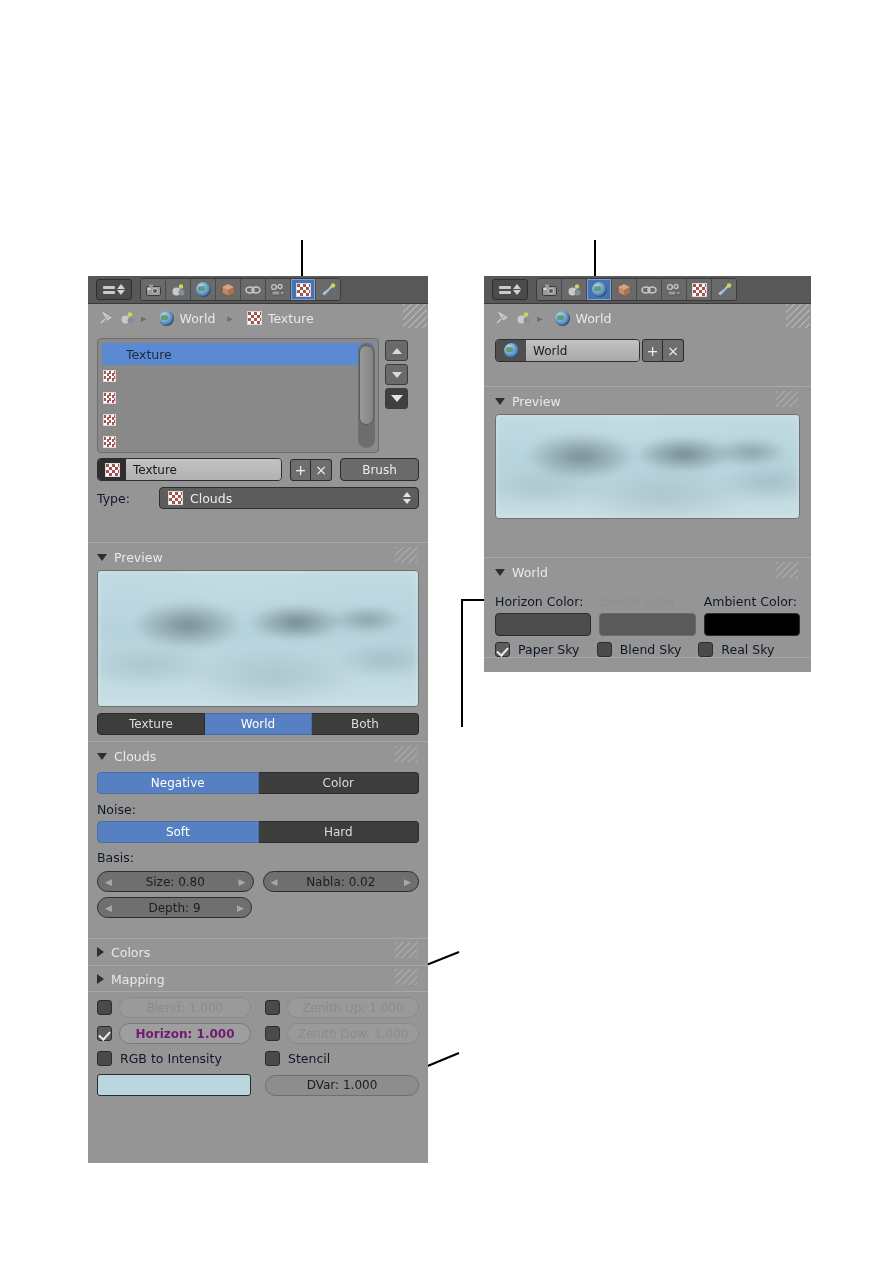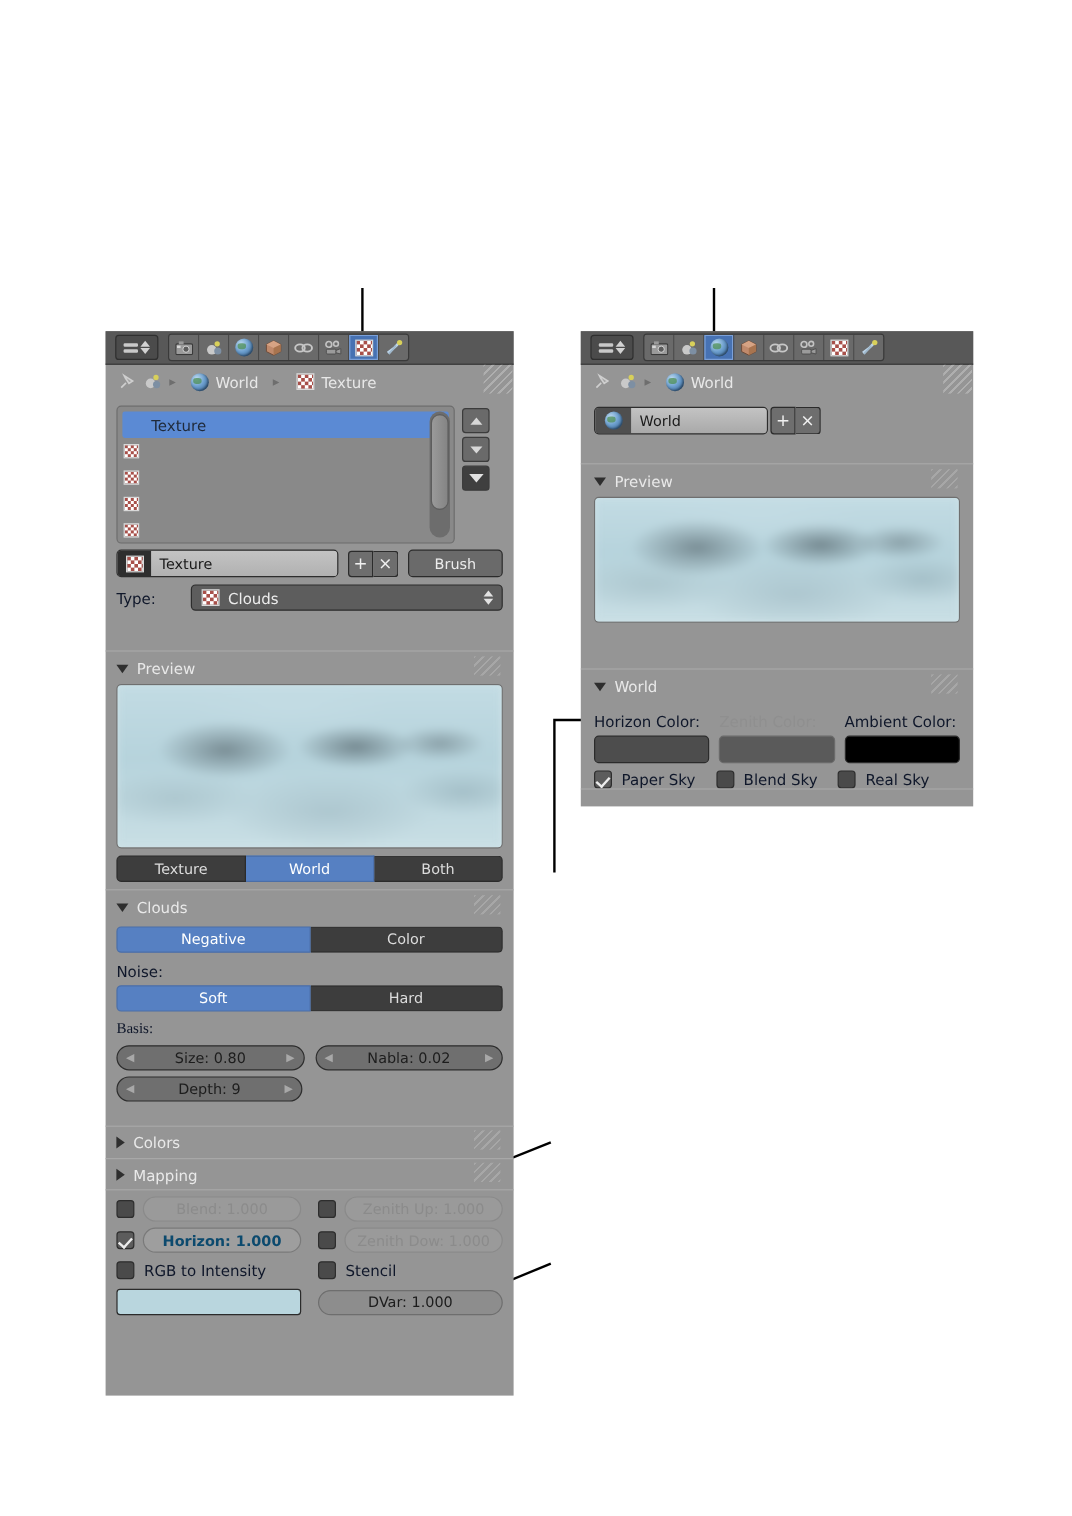--- a/index.html
+++ b/index.html
@@ -283,21 +283,21 @@
     </div>
     <div class="seg" style="margin-top:3px;">
       <div class="btn blue" style="flex:1;">Negative</div>
       <div class="btn" style="flex:1;">Color</div>
     </div>
     <div class="lbl" style="margin-top:8px;">Noise:</div>
     <div class="seg" style="margin-top:4px;">
       <div class="btn blue" style="flex:1;">Soft</div>
       <div class="btn" style="flex:1;">Hard</div>
     </div>
-    <div style="display:flex;align-items:flex-start;margin-top:7px;font-family:Liberation Serif, serif;">
+    <div style="display:flex;align-items:flex-start;margin-top:7px;">
       <span class="lbl" style="width:62px;">Basis:</span>
     </div>
     <div style="display:flex;gap:9px;margin-top:6px;">
       <div class="num" style="flex:1;">
         <span class="la">◀</span>
         <span>Size: 0.80</span>
         <span class="ra">▶</span>
       </div>
       <div class="num" style="flex:1;">
         <span class="la">◀</span>
@@ -345,21 +345,21 @@
         <span class="chk"></span>
         <div class="num dis" style="flex:1;">
           <span>Zenith Up: 1.000</span>
         </div>
       </div>
     </div>
 
     <div style="display:flex;gap:14px;margin-top:5px;">
       <div style="flex:1;display:flex;align-items:center;gap:7px;">
         <span class="chk on"></span>
-        <div class="num" style="flex:1;background:#9e9e9e;border-color:#7a7a7a;color:#0c4a6e;font-weight:bold;">
+        <div class="num" style="flex:1;background:#9e9e9e;border-color:#7a7a7a;color:#701a75;font-weight:bold;">
           <span>Horizon: 1.000</span>
         </div>
       </div>
       <div style="flex:1;display:flex;align-items:center;gap:7px;">
         <span class="chk"></span>
         <div class="num dis" style="flex:1;">
           <span>Zenith Dow: 1.000</span>
         </div>
       </div>
     </div>

